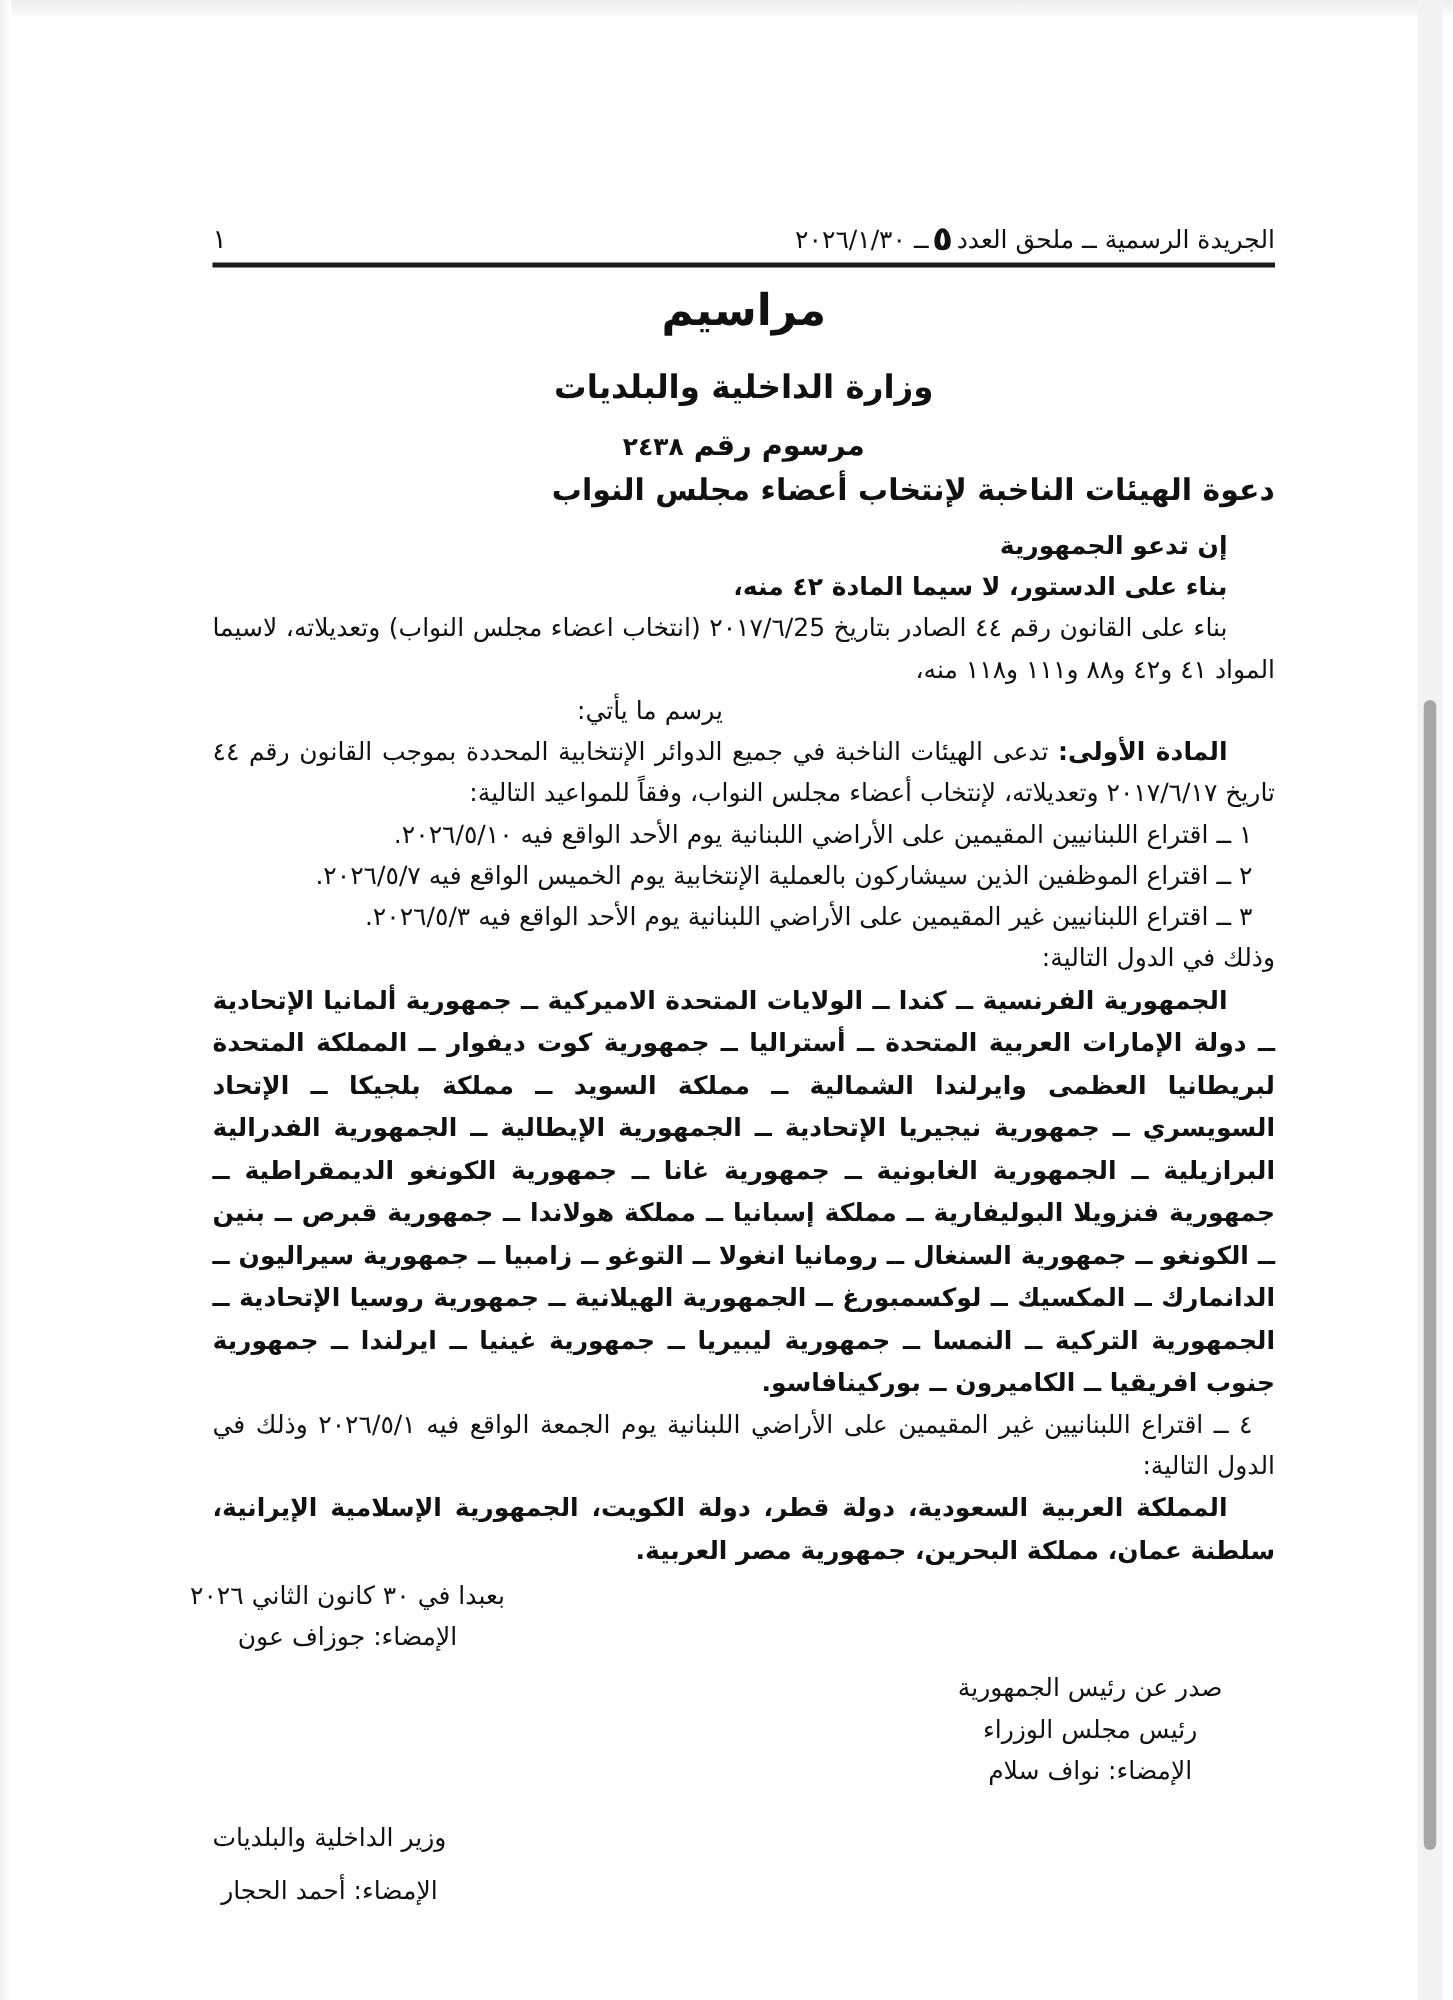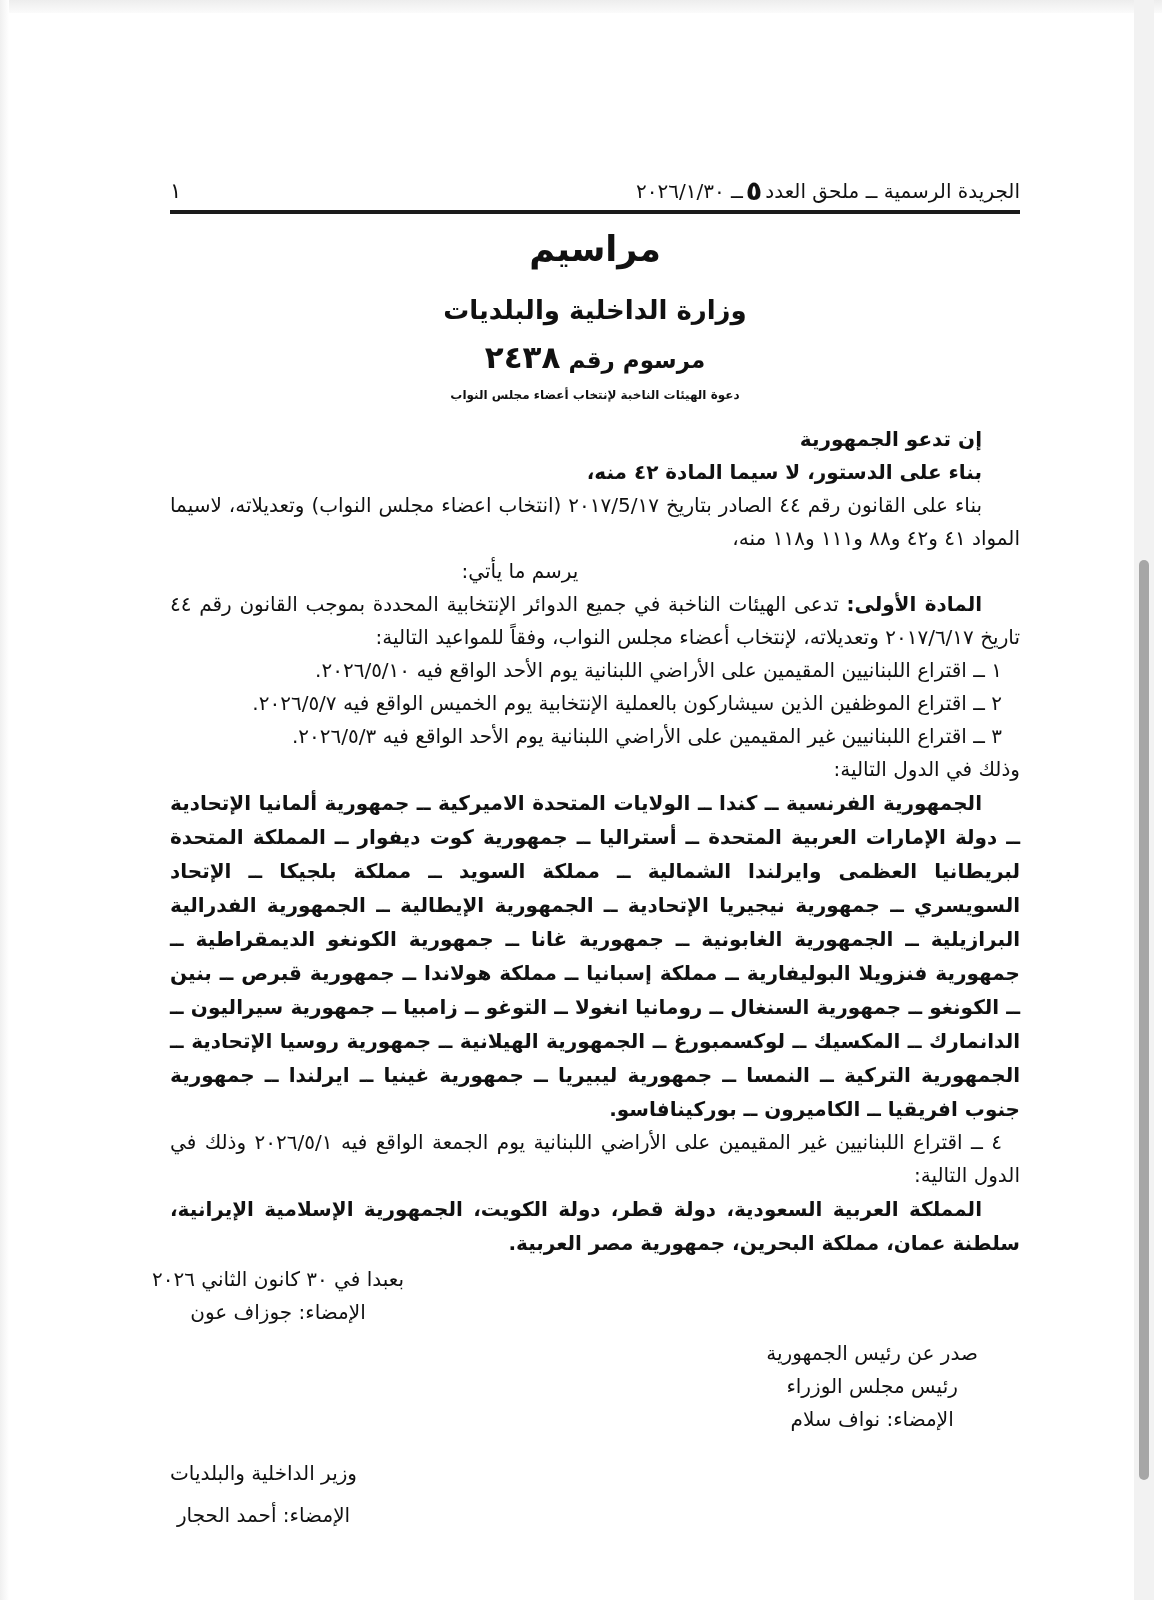--- a/index.html
+++ b/index.html
@@ -23,22 +23,22 @@
     margin-top:178px;font-size:20px;line-height:26px;}
   .header-title{white-space:nowrap;}
   .issue-num{font-weight:bold;font-size:27px;line-height:20px;position:relative;top:2px;padding:0 3px;}
   .page-num{font-size:21px;}
 
   .rule{height:4px;background:#1b1b1b;margin-top:6px;}
 
   .t-marasim{text-align:center;font-weight:bold;font-size:35px;margin-top:14px;line-height:42px;}
   .t-ministry{text-align:center;font-weight:bold;font-size:26px;margin-top:24px;line-height:32px;}
   .t-decree{text-align:center;font-weight:bold;font-size:23px;margin-top:12px;line-height:38px;}
-  .t-decree .num{font-size:31px;}
-  .t-subject{text-align:center;font-weight:bold;font-size:12px;margin-top:2px;line-height:28px;}
+  .t-decree .num{font-size:20px;}
+  .t-subject{font-weight:bold;font-size:24px;margin-top:2px;line-height:28px;}
 
   .p{font-size:20px;line-height:33px;text-align:justify;margin:0;}
   .first{margin-top:14px;}
   .bold{font-weight:bold;}
   .indent{text-indent:38px;}
   .indent-sm{text-indent:18px;}
   .center-line{text-align:center;padding-left:0;padding-right:150px;}
   .countries{font-weight:bold;line-height:34px;text-indent:38px;}
   .lead{font-weight:bold;}
 
@@ -69,21 +69,21 @@
   <div class="t-marasim">مراسيم</div>
   <div class="t-ministry">وزارة الداخلية والبلديات</div>
   <div class="t-decree">
     <span>مرسوم رقم</span>
     <span class="num">٢٤٣٨</span>
   </div>
   <div class="t-subject">دعوة الهيئات الناخبة لإنتخاب أعضاء مجلس النواب</div>
 
   <div class="p first bold indent">إن تدعو الجمهورية</div>
   <div class="p bold indent">بناء على الدستور، لا سيما المادة ٤٢ منه،</div>
-  <div class="p indent">بناء على القانون رقم ٤٤ الصادر بتاريخ ٢٠١٧/5/١٧ (انتخاب اعضاء مجلس النواب) وتعديلاته، لاسيما المواد ٤١ و٤٢ و٨٨ و١١١ و١١٨ منه،</div>
+  <div class="p indent">بناء على القانون رقم ٤٤ الصادر بتاريخ ٢٠١٧/٦/25 (انتخاب اعضاء مجلس النواب) وتعديلاته، لاسيما المواد ٤١ و٤٢ و٨٨ و١١١ و١١٨ منه،</div>
   <div class="p center-line">يرسم ما يأتي:</div>
 
   <div class="p indent">
     <span class="lead">المادة الأولى:</span>
     <span>تدعى الهيئات الناخبة في جميع الدوائر الإنتخابية المحددة بموجب القانون رقم ٤٤ تاريخ ٢٠١٧/٦/١٧ وتعديلاته، لإنتخاب أعضاء مجلس النواب، وفقاً للمواعيد التالية:</span>
   </div>
 
   <div class="p indent-sm">١ ــ اقتراع اللبنانيين المقيمين على الأراضي اللبنانية يوم الأحد الواقع فيه ٢٠٢٦/٥/١٠.</div>
   <div class="p indent-sm">٢ ــ اقتراع الموظفين الذين سيشاركون بالعملية الإنتخابية يوم الخميس الواقع فيه ٢٠٢٦/٥/٧.</div>
   <div class="p indent-sm">٣ ــ اقتراع اللبنانيين غير المقيمين على الأراضي اللبنانية يوم الأحد الواقع فيه ٢٠٢٦/٥/٣.</div>

